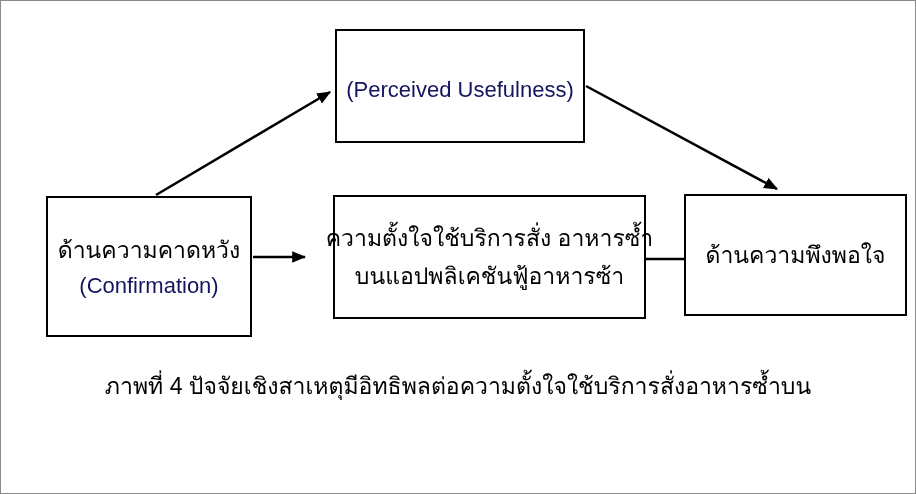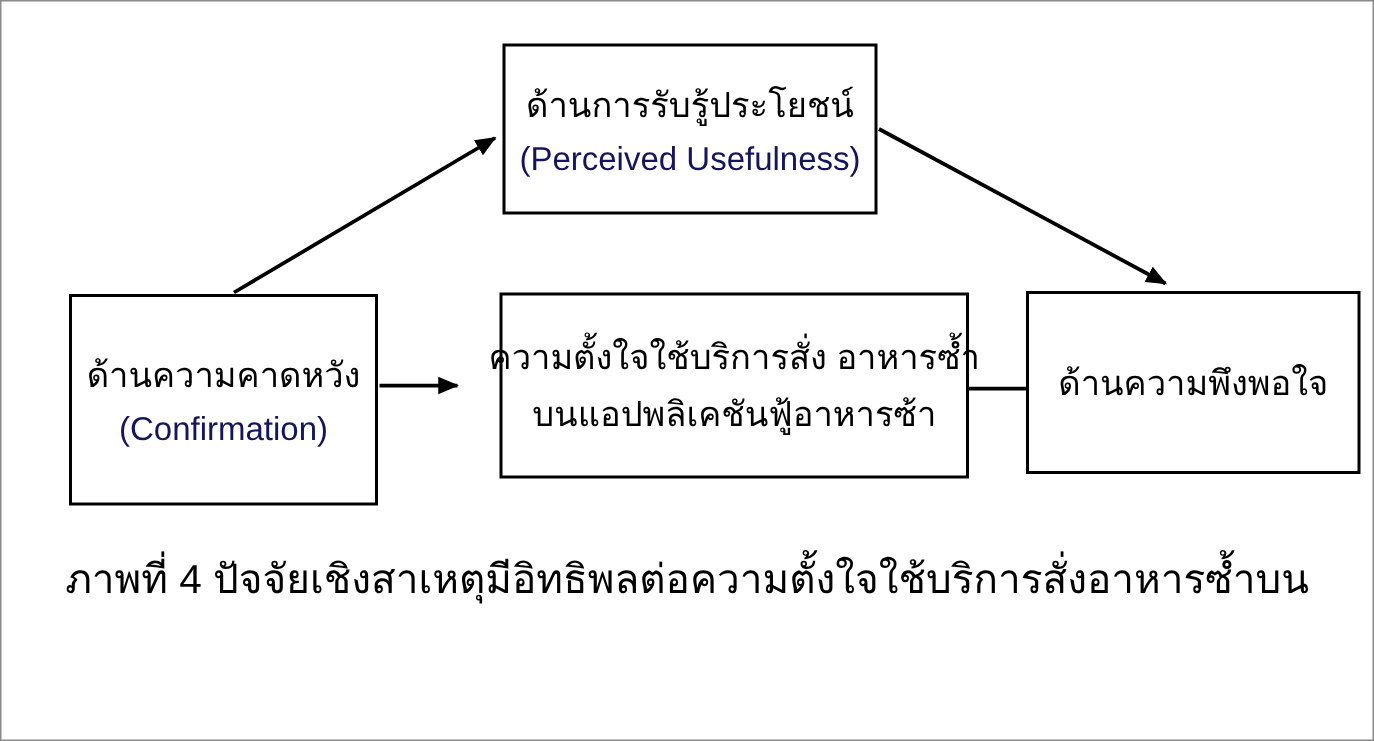--- a/index.html
+++ b/index.html
@@ -57,21 +57,21 @@
   .box-top    { left: 334px; top: 28px;  width: 250px; height: 114px; }
   .box-left   { left: 45px;  top: 195px; width: 206px; height: 141px; }
   .box-center { left: 308px; top: 194px; width: 313px; height: 124px; margin-left: 24px; }
   .box-right  { left: 683px; top: 193px; width: 223px; height: 122px; }
   .caption {
     position: absolute;
     left: 0; right: 0;
     top: 362px;
     text-align: center;
     color: var(--thai-text);
-    font-size: 27px;
+    font-size: 23px;
     line-height: 47px;
     white-space: nowrap;
   }
 </style>
 </head>
 <body>
 
 <div class="frame">
 
   <svg class="arrows" viewBox="0 0 916 494" xmlns="http://www.w3.org/2000/svg">
@@ -80,21 +80,20 @@
         <path class="arrowhead-path" d="M0,0 L12,5 L0,10 Z"></path>
       </marker>
     </defs>
     <line x1="155" y1="194" x2="329" y2="91" marker-end="url(#ah)"></line>
     <line x1="585" y1="85" x2="776" y2="188" marker-end="url(#ah)"></line>
     <line x1="252" y1="256" x2="304" y2="256" marker-end="url(#ah)"></line>
     <line x1="686" y1="258" x2="626" y2="258" marker-end="url(#ah)"></line>
   </svg>
 
   <div class="box box-top">
-    <div class="thai">ด้านการรับรู้ประโยชน์</div>
     <div class="eng">(Perceived Usefulness)</div>
   </div>
 
   <div class="box box-left">
     <div class="thai">ด้านความคาดหวัง</div>
     <div class="eng">(Confirmation)</div>
   </div>
 
   <div class="box box-center center">
     <div class="thai">ความตั้งใจใช้บริการสั่ง อาหารซ้ำ</div>

